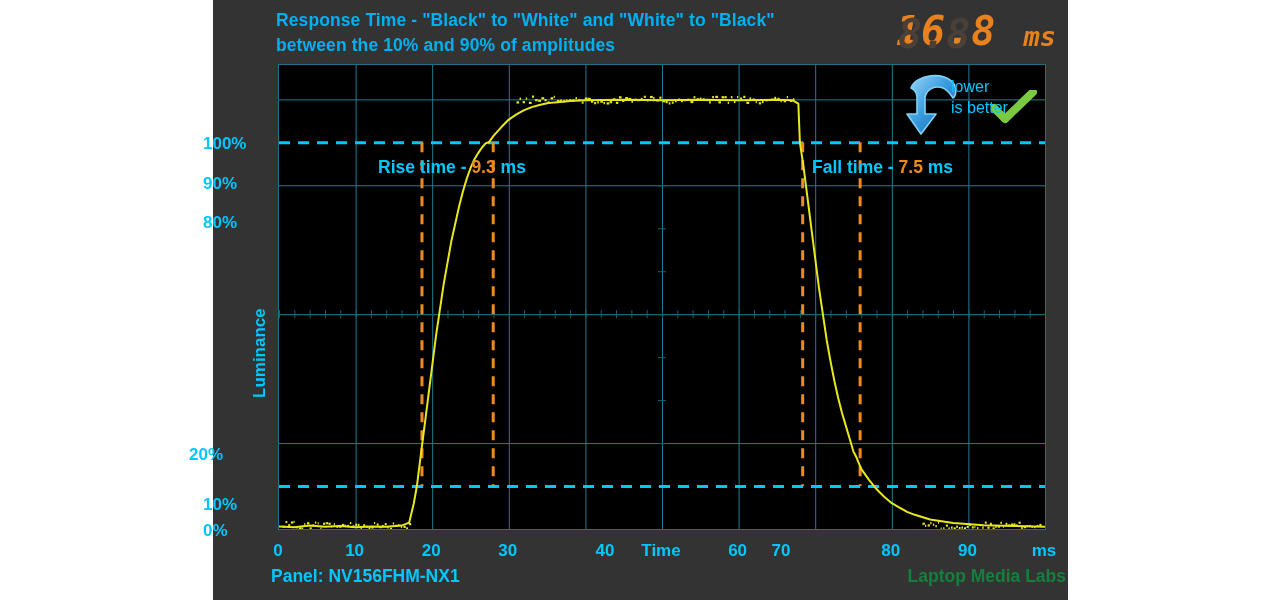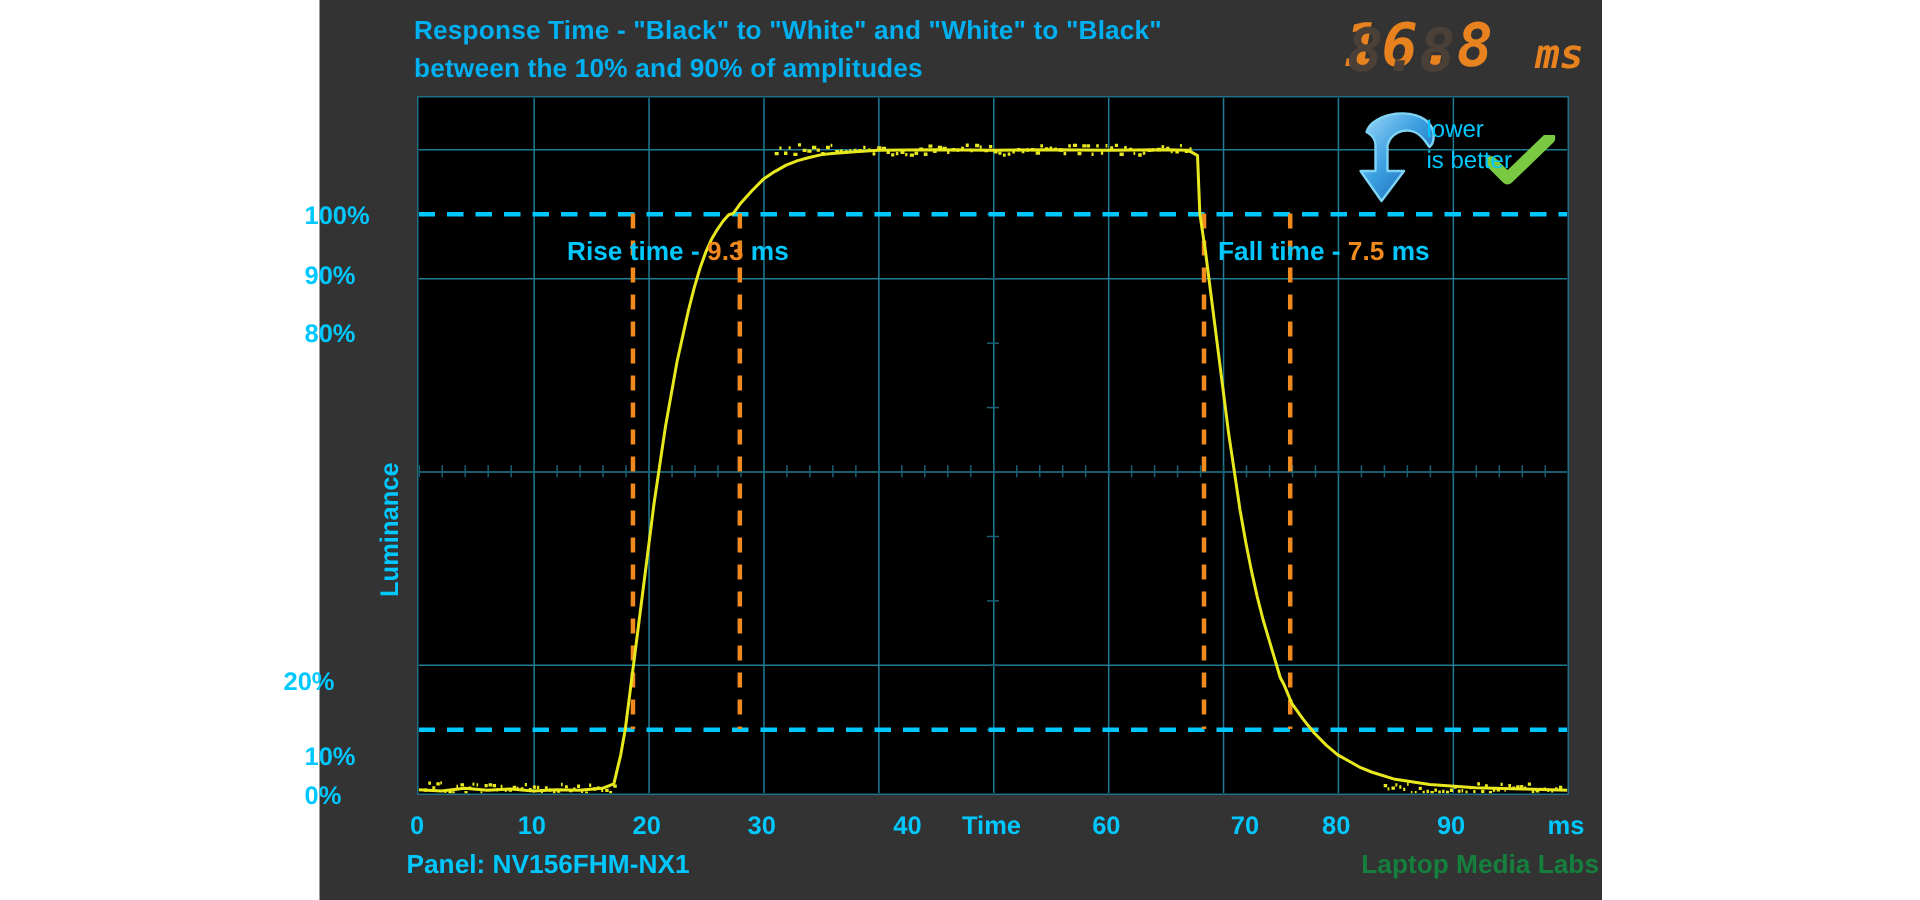--- a/index.html
+++ b/index.html
@@ -354,21 +354,21 @@
   <div class="ytitle" style="left:250px;top:398px;">Luminance</div>
 
   <div id="xlabels">
       <div class="xlab" style="left: 248px;">0</div>
       <div class="xlab" style="left: 324.6px;">10</div>
       <div class="xlab" style="left: 401.2px;">20</div>
       <div class="xlab" style="left: 477.8px;">30</div>
       <div class="xlab" style="left: 575px;">40</div>
       <div class="xlab" style="left: 631px;">Time</div>
       <div class="xlab" style="left: 707.6px;">60</div>
-      <div class="xlab" style="left: 800px;">70</div>
+      <div class="xlab" style="left: 751px;">70</div>
       <div class="xlab" style="left: 860.8px;">80</div>
       <div class="xlab" style="left: 937.4px;">90</div>
       <div class="xlab" style="left: 1014px;">ms</div>
     </div>
 
   <div class="anno" style="left:378px;top:157px;">
     <span>Rise time -</span>
     <span class="val">9.3</span>
     <span>ms</span>
   </div>

